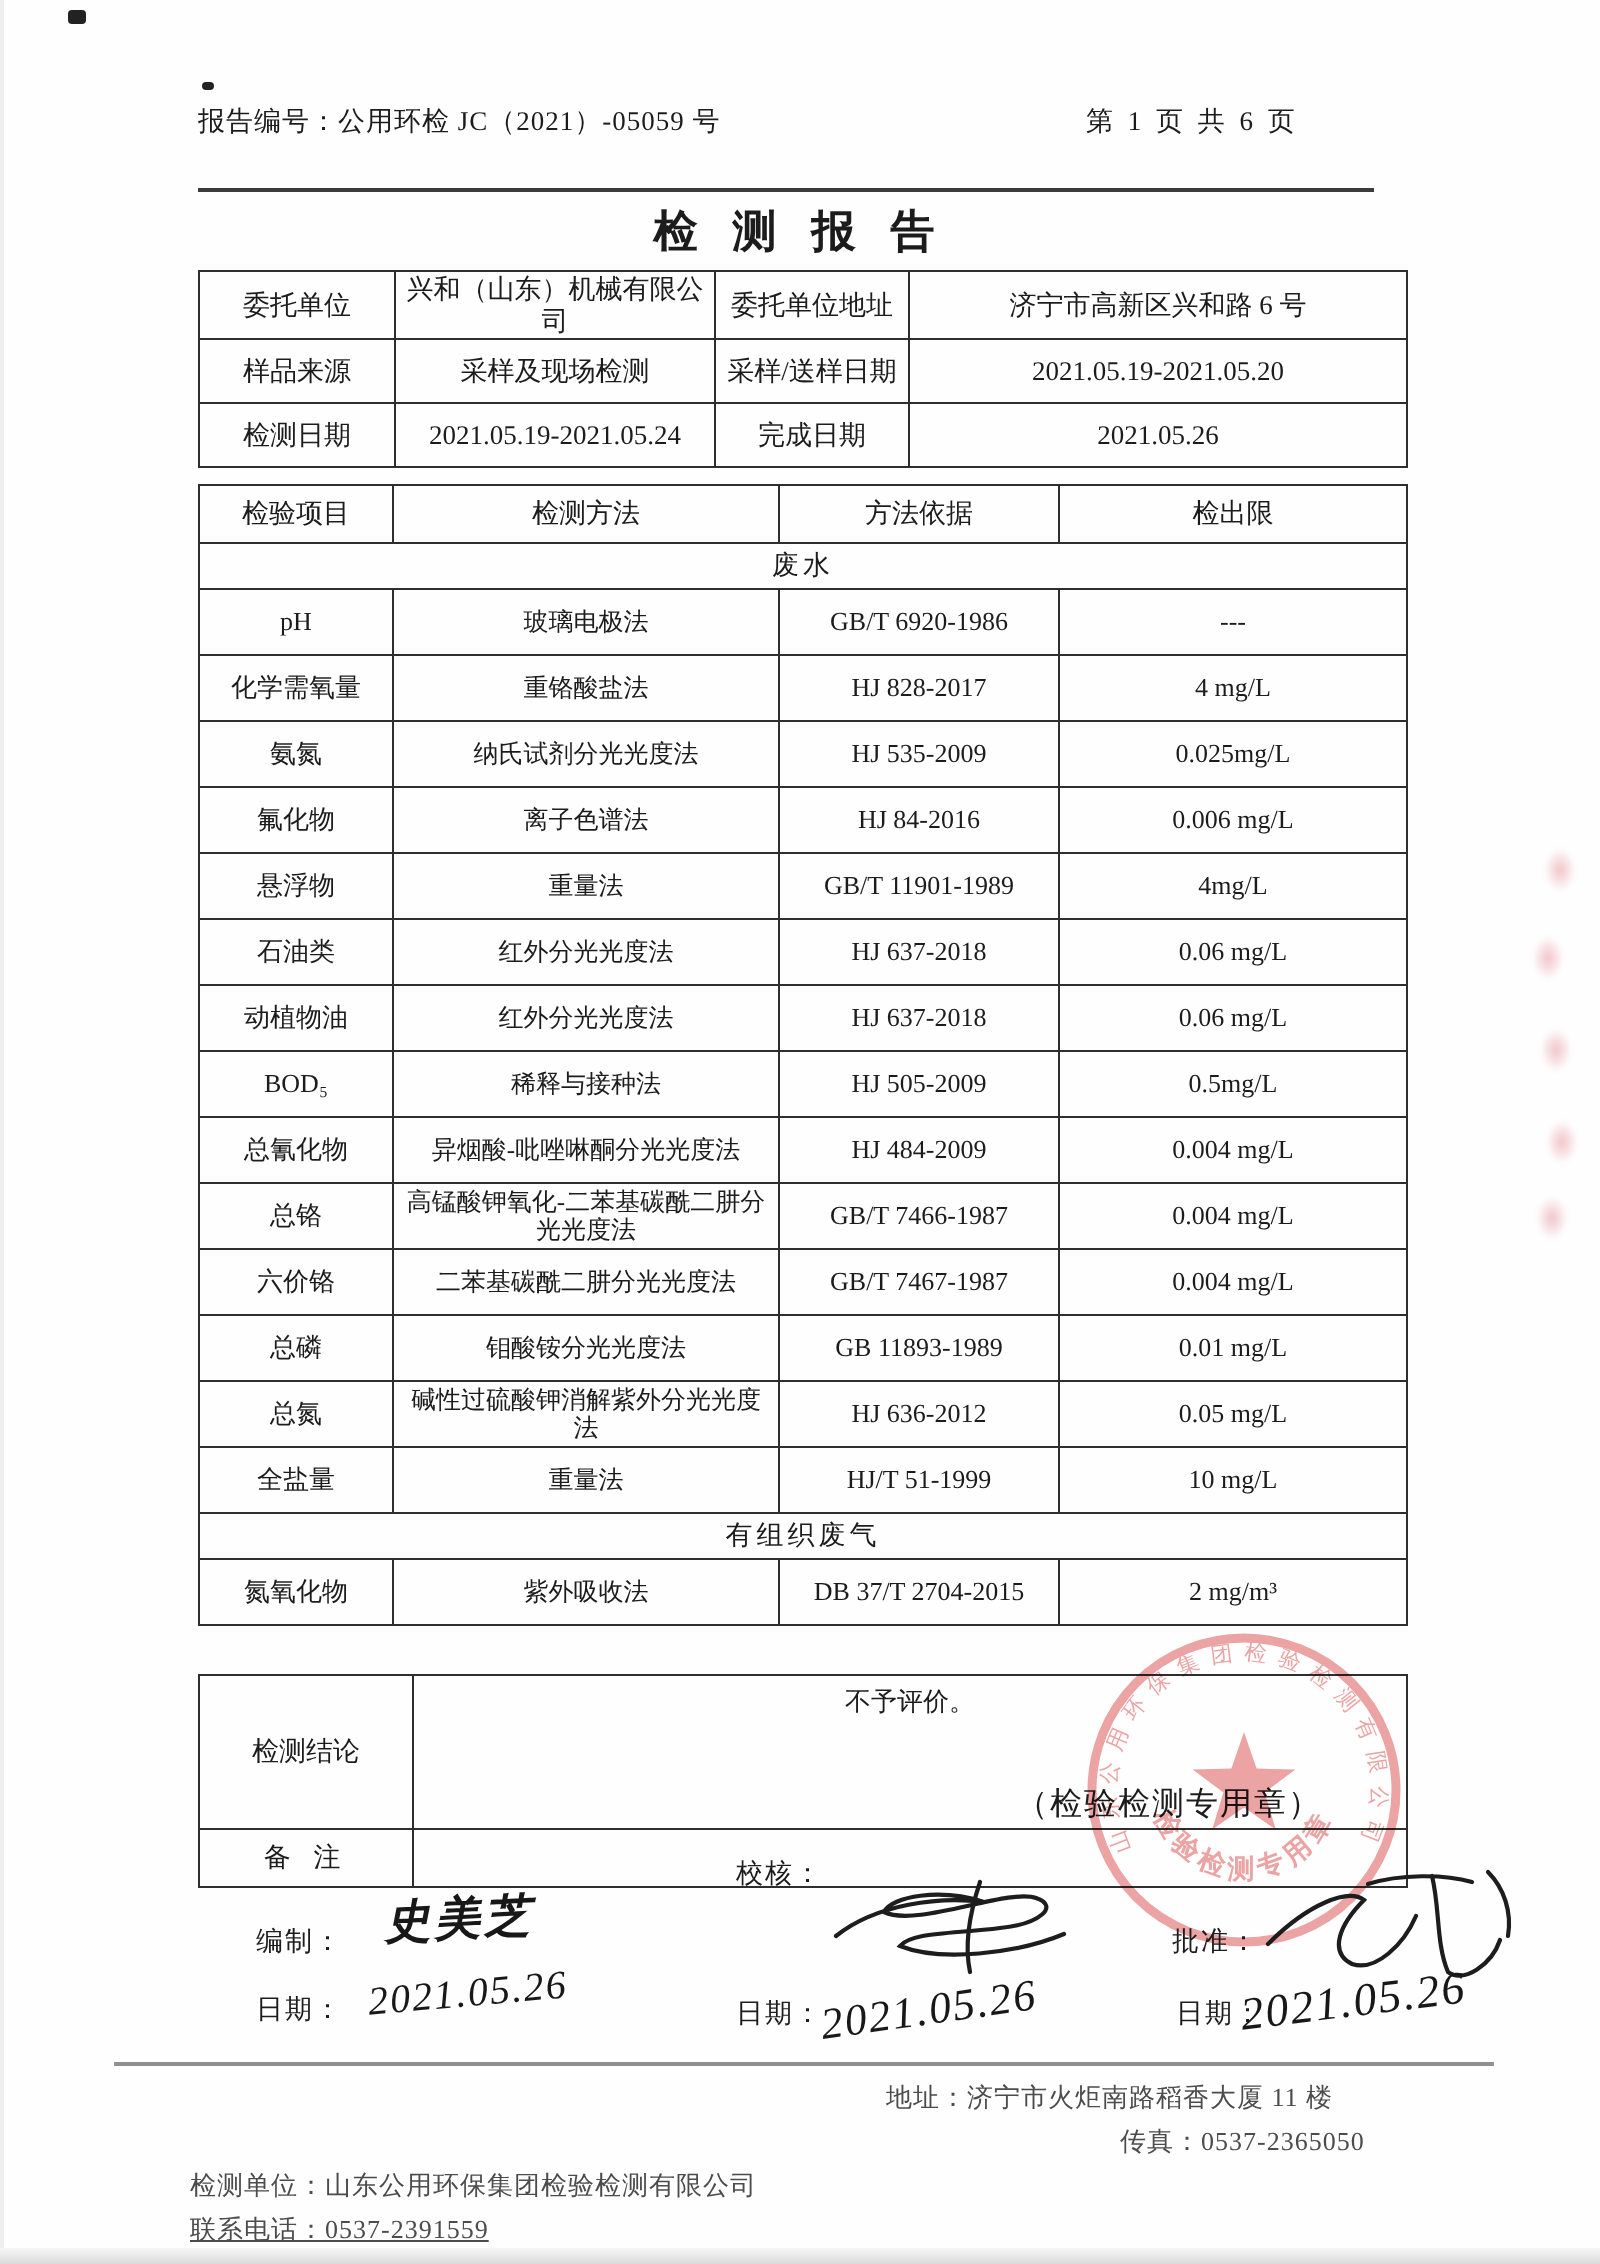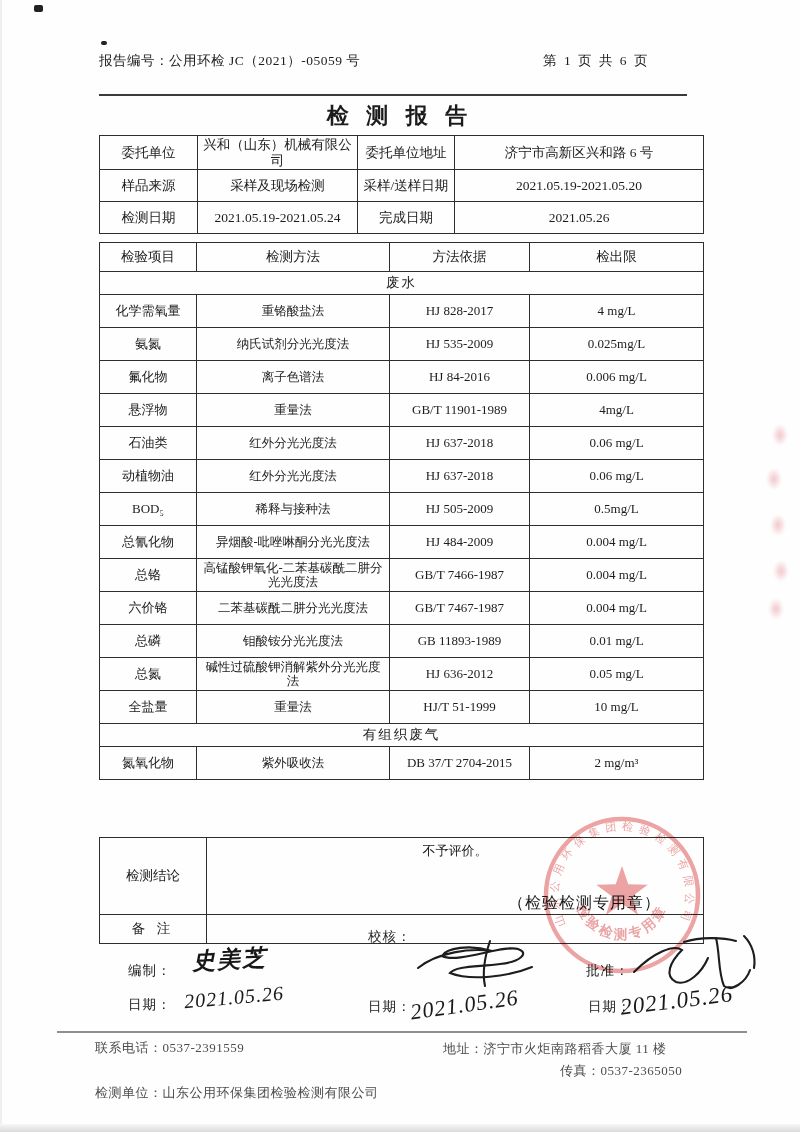--- a/index.html
+++ b/index.html
@@ -110,20 +110,26 @@
     <tr>
       <th>检验项目</th>
       <th>检测方法</th>
       <th>方法依据</th>
       <th>检出限</th>
     </tr>
   </thead>
   <tbody>
       <tr>
         <td colspan="4" class="section-cell">废水</td>
+      </tr>
+      <tr>
+        <td class="mcol0">pH</td>
+        <td class="mcol1">玻璃电极法</td>
+        <td class="mcol2">GB/T 6920-1986</td>
+        <td class="mcol3">---</td>
       </tr>
       <tr>
         <td class="mcol0">化学需氧量</td>
         <td class="mcol1">重铬酸盐法</td>
         <td class="mcol2">HJ 828-2017</td>
         <td class="mcol3">4 mg/L</td>
       </tr>
       <tr>
         <td class="mcol0">氨氮</td>
         <td class="mcol1">纳氏试剂分光光度法</td>
@@ -274,14 +280,14 @@
   </g>
 </svg>
 <div class="abs sig-label" style="left:588px;top:998px;">日期：</div>
 <div class="abs ink" style="left:620px;top:988px;">
   <span class="hand-date rot-7">2021.05.26</span>
 </div>
 
 <div class="abs foot-rule"></div>
 <div class="abs foot" style="left:95px;top:1040px;margin-top:44px;">检测单位：山东公用环保集团检验检测有限公司</div>
 <div class="abs foot" style="left:443px;top:1040px;">地址：济宁市火炬南路稻香大厦 11 楼</div>
-<div class="abs foot" style="left:95px;top:1039px;">联系电话：0537-2391559</div>
+<div class="abs foot" style="left:95px;top:1106px;text-decoration:underline;">联系电话：0537-2391559</div>
 <div class="abs foot" style="left:560px;top:1062px;">传真：0537-2365050</div>
 
 </body></html>

